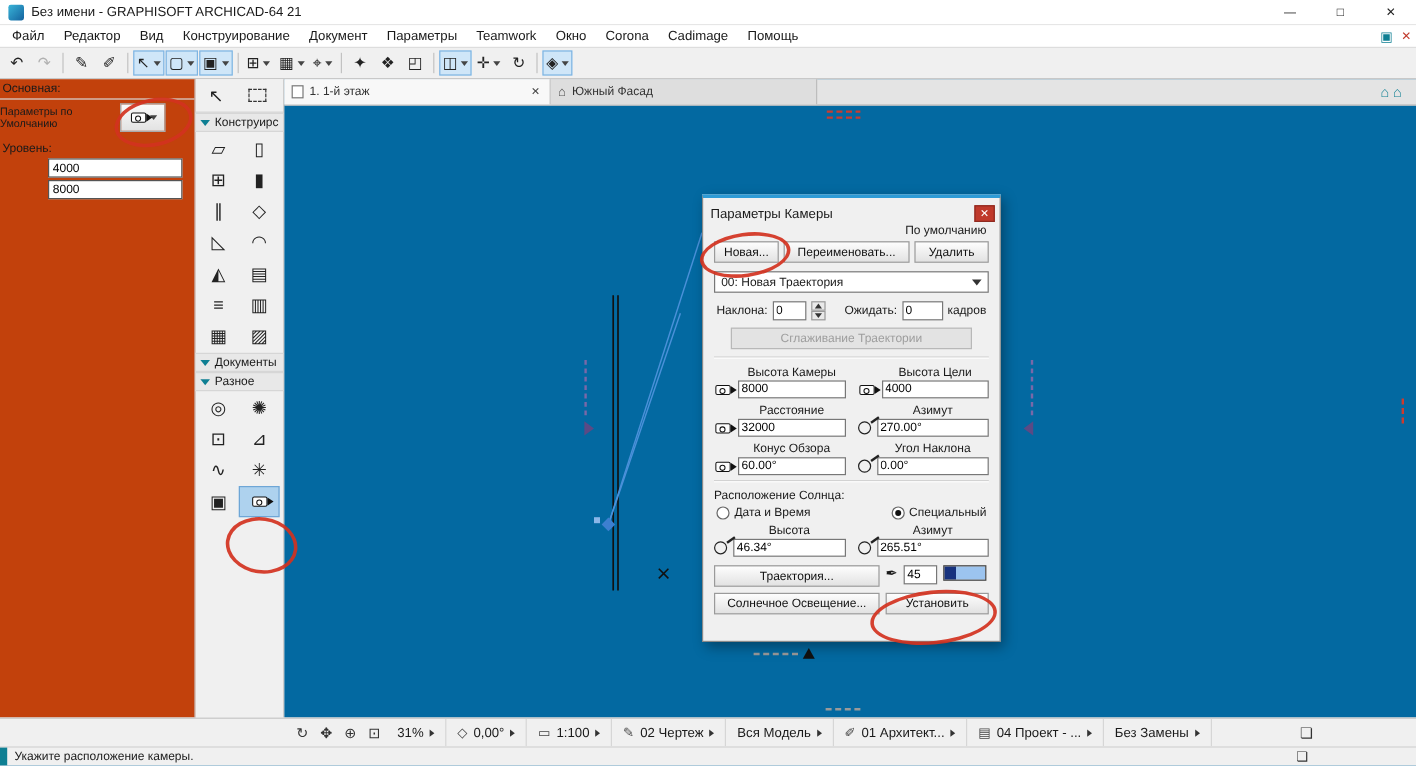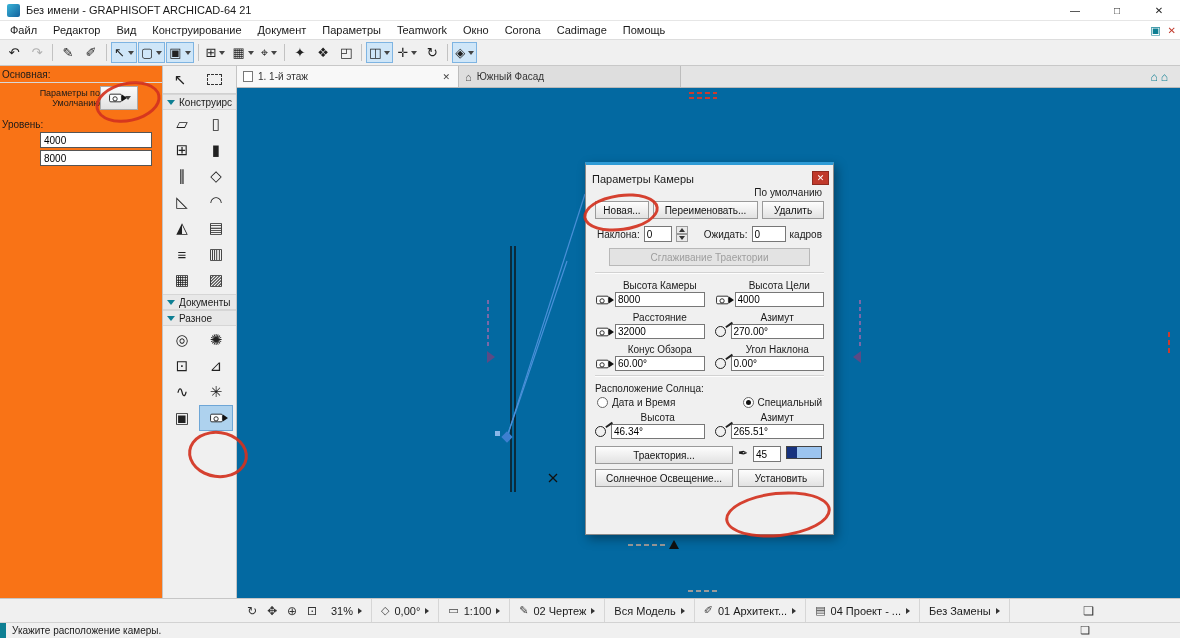--- a/index.html
+++ b/index.html
@@ -22,23 +22,23 @@
 
   
   .toolbar { height:26px; background:#f0f0f0; display:flex; align-items:center; padding-left:3px; gap:1px; border-bottom:1px solid #c8c8c8; }
   .tbtn { height:21px; min-width:22px; display:flex; align-items:center; justify-content:center; font-size:13px; color:#222; border:1px solid transparent; padding:0 2px; }
   .tbtn.sel { background:#cfe6f8; border-color:#7eb4e2; }
   .tbtn.dis { color:#b0b0b0; }
   .tbtn.dd::after { content:""; border-left:3px solid transparent; border-right:3px solid transparent; border-top:4px solid #444; margin-left:3px; }
   .tsep { width:1px; height:17px; background:#c2c2c2; margin:0 3px; }
 
   
-  .info-panel { position:absolute; left:0; top:66px; width:163px; bottom:40px; background:#f97316; border-right:1px solid #c4c4c4; }
+  .info-panel { position:absolute; left:0; top:66px; width:163px; bottom:40px; background:#c2410c; border-right:1px solid #c4c4c4; }
   .ip-title { font-size:10px; padding:3px 2px 2px; border-bottom:1px solid #d8d8d8; }
-  .ip-row { display:flex; align-items:center; padding:3px 0;text-align:right; }
+  .ip-row { display:flex; align-items:center; padding:3px 0; }
   .ip-def-label { font-size:9px; width:100px; }
   .def-btn { width:38px; height:24px; border:1px solid #aaa; background:linear-gradient(#fafafa,#e2e2e2); display:flex; align-items:center; justify-content:center; gap:2px; }
   .def-btn::after { content:""; border-left:3px solid transparent; border-right:3px solid transparent; border-top:4px solid #444; }
   .ip-lvl-label { font-size:10px; padding:6px 2px 1px; }
   .ip-input { display:block; width:112px; height:16px; margin:1px 2px 2px 40px; border:1px solid #555; background:#fff; font-size:10px; padding:0 3px; font-family:inherit; }
 
   
   .toolbox { position:absolute; left:163px; top:66px; width:74px; bottom:40px; background:#f0f0f0; border-right:1px solid #c4c4c4; }
   .tbx-head { display:flex; height:28px; border-bottom:1px solid #d0d0d0; }
   .tbx-head .cell { height:27px; }
@@ -379,20 +379,23 @@
     <span>Параметры Камеры</span>
     <span class="dlg-close">✕</span>
   </div>
   <div class="dlg-body">
     <div class="right-lab">По умолчанию</div>
     <div class="btn-row">
       <span class="btn w-new">Новая...</span>
       <span class="btn w-ren">Переименовать...</span>
       <span class="btn w-del">Удалить</span>
     </div>
+    <div class="combo">
+      <span>00: Новая Траектория</span>
+    </div>
     <div class="cam-row">
       <span>Наклона:</span>
       <input class="in w26" value="0" style="">
       <span class="spin">
         <span class="spin-b">
             <span class="tri-up"></span>
           </span>
         <span class="spin-b">
             <span class="tri-dn"></span>
           </span>

